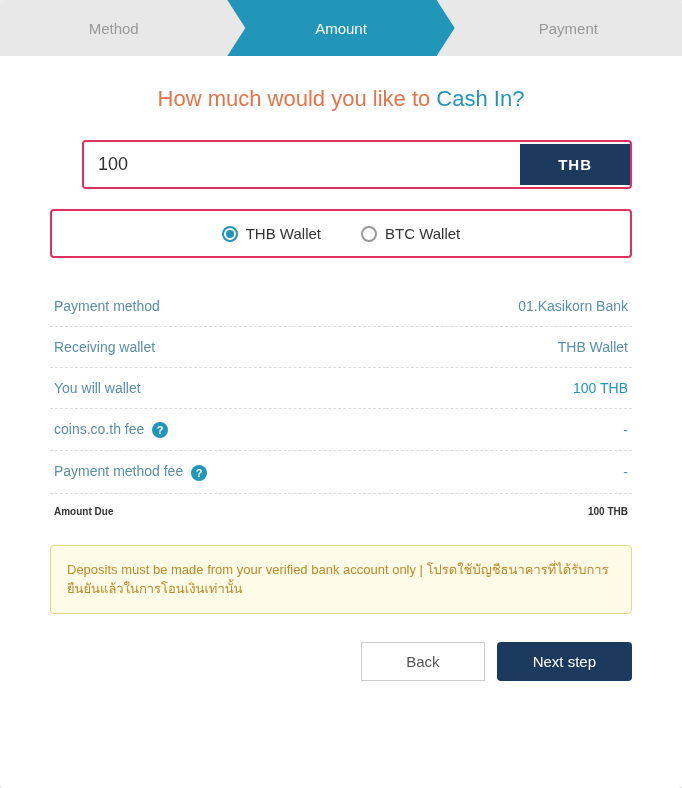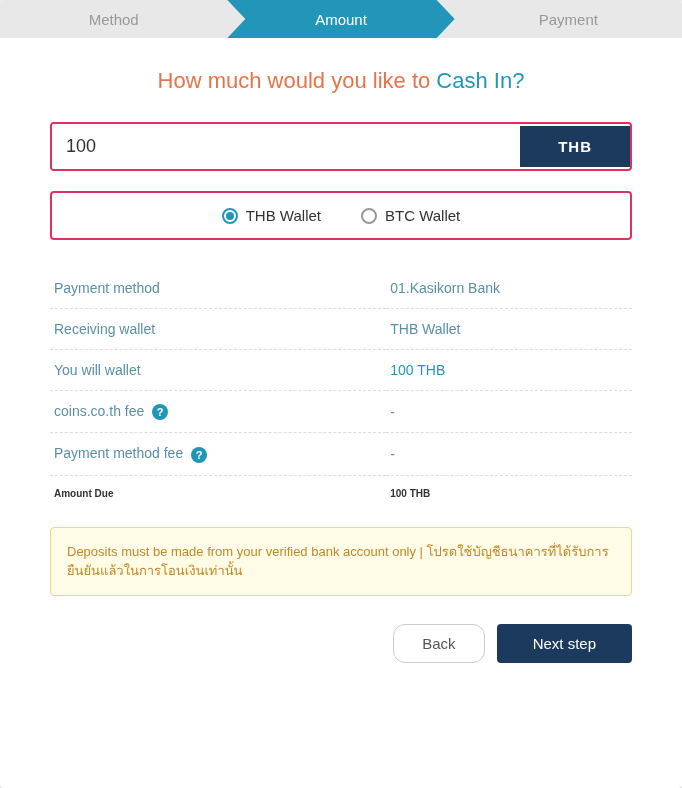--- a/index.html
+++ b/index.html
@@ -17,21 +17,21 @@
       min-height: 788px;
       border-radius: 4px;
       overflow: hidden;
       box-shadow: 0 2px 8px rgba(0,0,0,0.15);
     }
 
     
     .stepper {
       display: flex;
       background: #e8e8e8;
-      height: 38px;
+      height: 56px;
       align-items: center;
     }
     .step {
       flex: 1;
       display: flex;
       align-items: center;
       justify-content: center;
       height: 100%;
       font-size: 15px;
       color: #999;
@@ -70,20 +70,21 @@
     }
 
     
     .amount-box {
       border: 2px solid #e03060;
       border-radius: 4px;
       display: flex;
       align-items: center;
       margin-bottom: 20px;
       overflow: hidden;
+      margin-left: 32px;
     }
     .amount-input {
       flex: 1;
       border: none;
       outline: none;
       font-size: 18px;
       padding: 12px 14px;
       color: #333;
     }
     .currency-badge {
@@ -148,20 +149,21 @@
       border-bottom: none;
     }
     .info-table td {
       padding: 12px 4px;
       font-size: 14px;
     }
     .info-table td:first-child {
       color: #5a8fa8;
     }
     .info-table td:last-child {
+      text-align: right;
       color: #5a8fa8;
     }
     .info-table tr.bold-row td {
       font-weight: bold;
       color: #333;
       font-size: 10px;
     }
     .info-table tr.bold-row td:last-child {
       color: #333;
     }
@@ -200,22 +202,22 @@
     .button-row {
       display: flex;
       justify-content: flex-end;
       gap: 12px;
       padding-bottom: 20px;
     }
     .btn-back {
       border: 1px solid #ccc;
       background: #fff;
       color: #555;
-      padding: 10px 28px;
-      border-radius: 12px;
+      padding: 10px 44px;
+      border-radius: 0;
       font-size: 15px;
       cursor: pointer;
     }
     .btn-next {
       background: #1c3a5e;
       color: #fff;
       border: none;
       padding: 10px 36px;
       border-radius: 4px;
       font-size: 15px;

